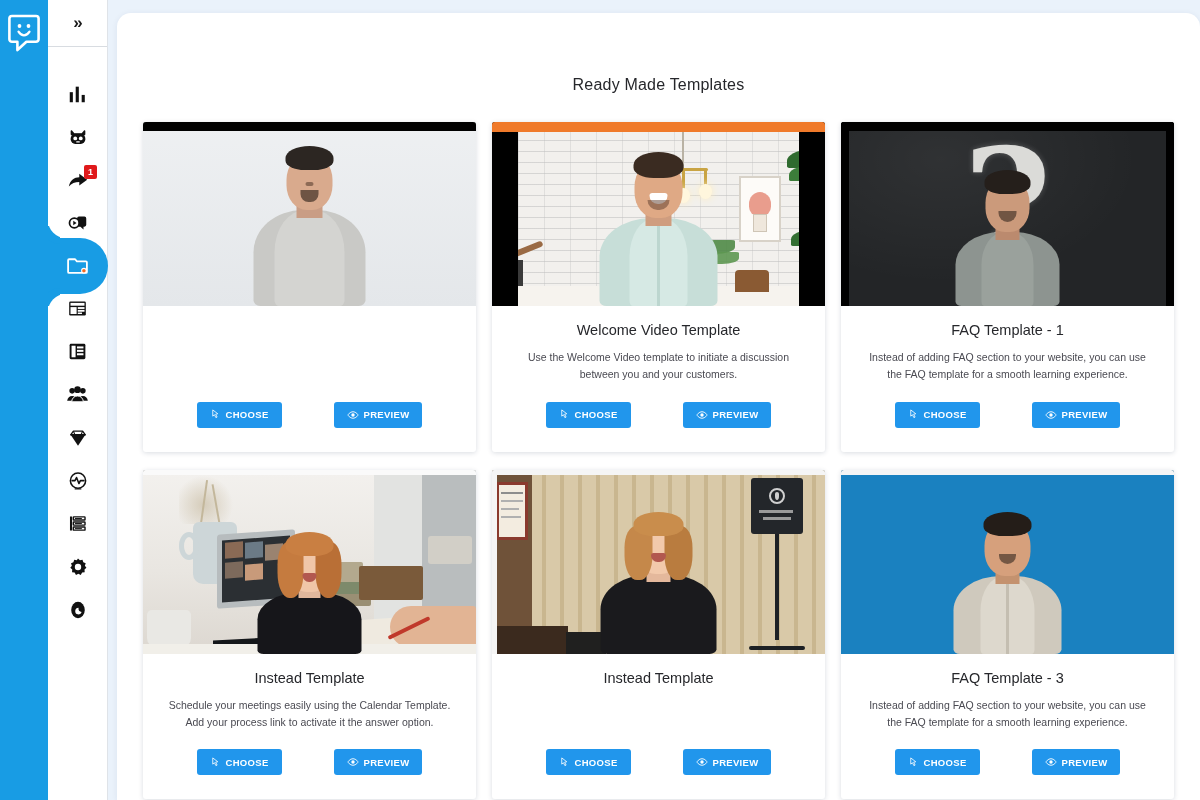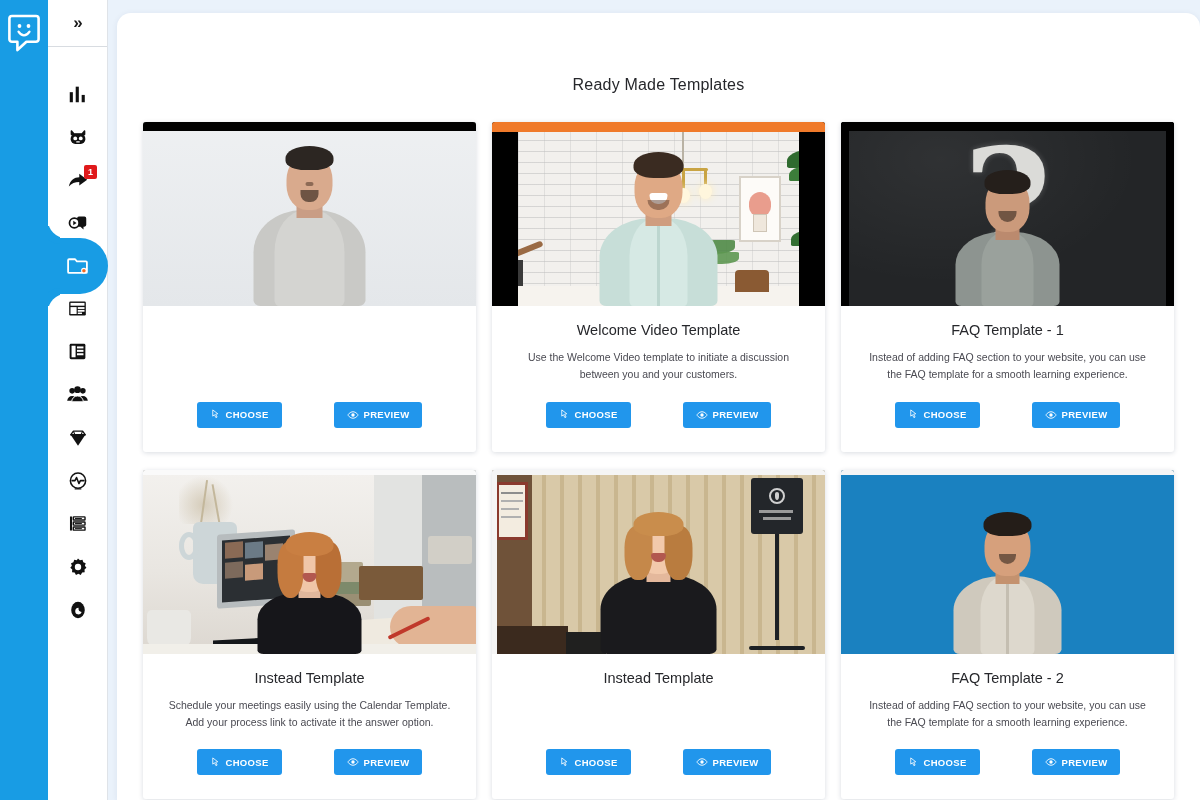--- a/index.html
+++ b/index.html
@@ -683,21 +683,21 @@
               <div class="obj" style="left:50%;transform:translateX(-50%);bottom:0;width:3px;height:70px;background:#c4beb1;"></div>
               <div class="neck" style="bottom:70px;width:24px;height:18px;background:#c4926f;"></div>
               <div class="head" style="bottom:78px;width:46px;height:56px;background:#d6a07c;"></div>
               <div class="hair" style="bottom:118px;width:48px;height:24px;background:#241d18;"></div>
               <div class="obj" style="left:50%;transform:translateX(-50%);bottom:90px;width:17px;height:10px;background:#4a372c;border-radius:0 0 9px 9px;opacity:.7;"></div>
             </div>
           </div>
           <div class="lbar-t" style="height:5px;background:#f5f5f5;"></div>
         </div>
         <div class="card-body">
-          <div class="card-title">FAQ Template - 2</div>
+          <div class="card-title">FAQ Template - 3</div>
           <div class="card-desc">Instead of adding FAQ section to your website, you can use the FAQ template for a smooth learning experience.</div>
         </div>
         <div class="card-actions">
           <button class="btn">
             <svg width="11" height="11" viewBox="0 0 24 24">
               <path d="M6 2l11 8.4-4.7.9 3.2 6.3-2.6 1.3-3.2-6.3-3.7 3z" fill="none" stroke="#fff" stroke-width="1.8" stroke-linejoin="round"></path>
             </svg>
             <span>CHOOSE</span>
           </button>
           <button class="btn">

